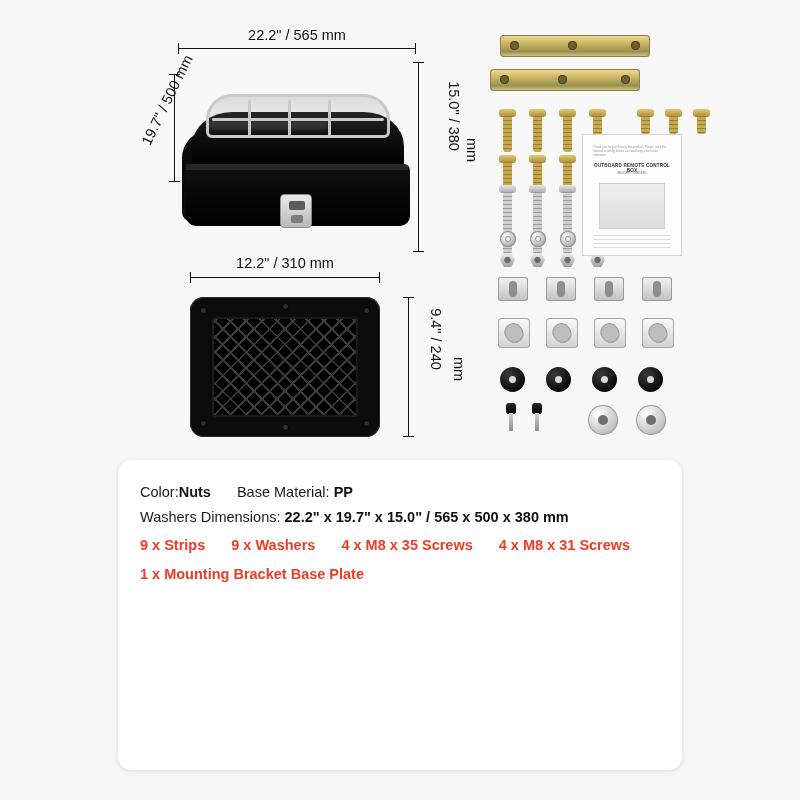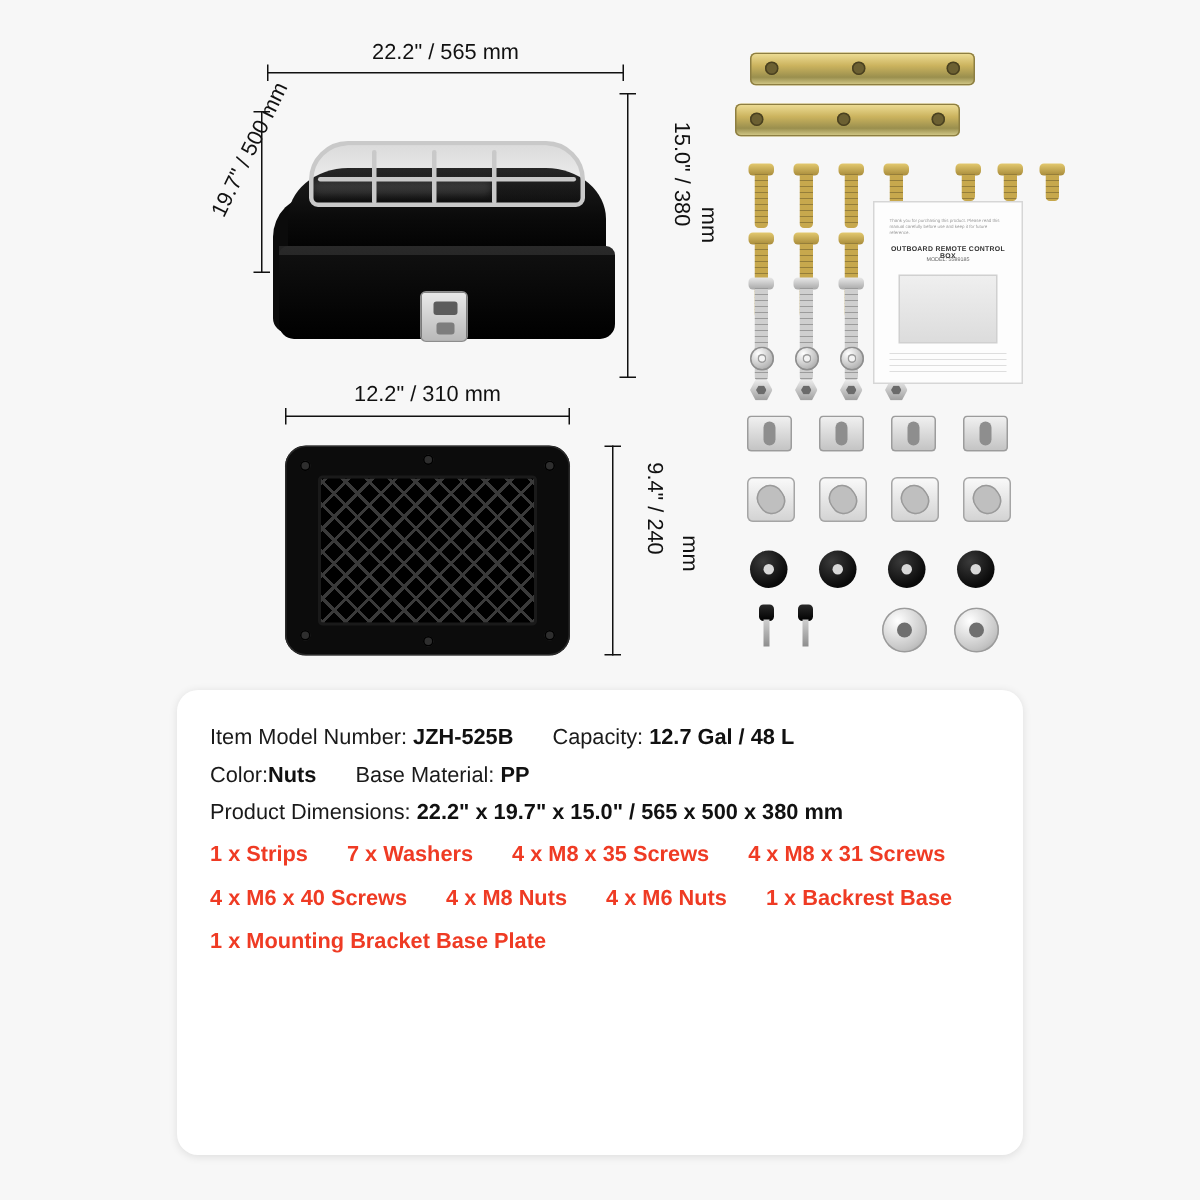--- a/index.html
+++ b/index.html
@@ -483,45 +483,35 @@
           <span class="kh"></span>
           <span class="kb"></span>
         </div>
       <div class="hw big-washer" style="left:118px; top:380px;"></div>
       <div class="hw big-washer" style="left:166px; top:380px;"></div>
     </div>
   </div>
 
   <div class="card">
 
-    <div class="spec-row">
-      <span class="spec-item"><span class="spec-label">Item Model Number: </span><span class="spec-value">JZH-525B</span></span>
-      <span class="spec-item last"><span class="spec-label">Capacity: </span><span class="spec-value">12.7 Gal / 48 L</span></span>
-    </div>
 
     <div class="spec-row">
       <span class="spec-item"><span class="spec-label">Color:</span><span class="spec-value">Nuts</span></span>
       <span class="spec-item"><span class="spec-label">Base Material: </span><span class="spec-value">PP</span></span>
     </div>
 
     <div class="spec-row">
-      <span class="spec-item last"><span class="spec-label">Product Dimensions: </span><span class="spec-value">22.2" x 19.7" x 15.0" / 565 x 500 x 380 mm</span></span>
+      <span class="spec-item last"><span class="spec-label">Washers Dimensions: </span><span class="spec-value">22.2" x 19.7" x 15.0" / 565 x 500 x 380 mm</span></span>
     </div>
 
     <div class="parts">
       <div class="parts-row">
-        <span class="part">1 x Strips</span>
-        <span class="part">7 x Washers</span>
+        <span class="part">9 x Strips</span>
+        <span class="part">9 x Washers</span>
         <span class="part">4 x M8 x 35 Screws</span>
         <span class="part last">4 x M8 x 31 Screws</span>
-      </div>
-      <div class="parts-row">
-        <span class="part">4 x M6 x 40 Screws</span>
-        <span class="part">4 x M8 Nuts</span>
-        <span class="part">4 x M6 Nuts</span>
-        <span class="part last">1 x Backrest Base</span>
       </div>
       <div class="parts-row">
         <span class="part last">1 x Mounting Bracket Base Plate</span>
       </div>
     </div>
   </div>
 </div>
 
 </body></html>

